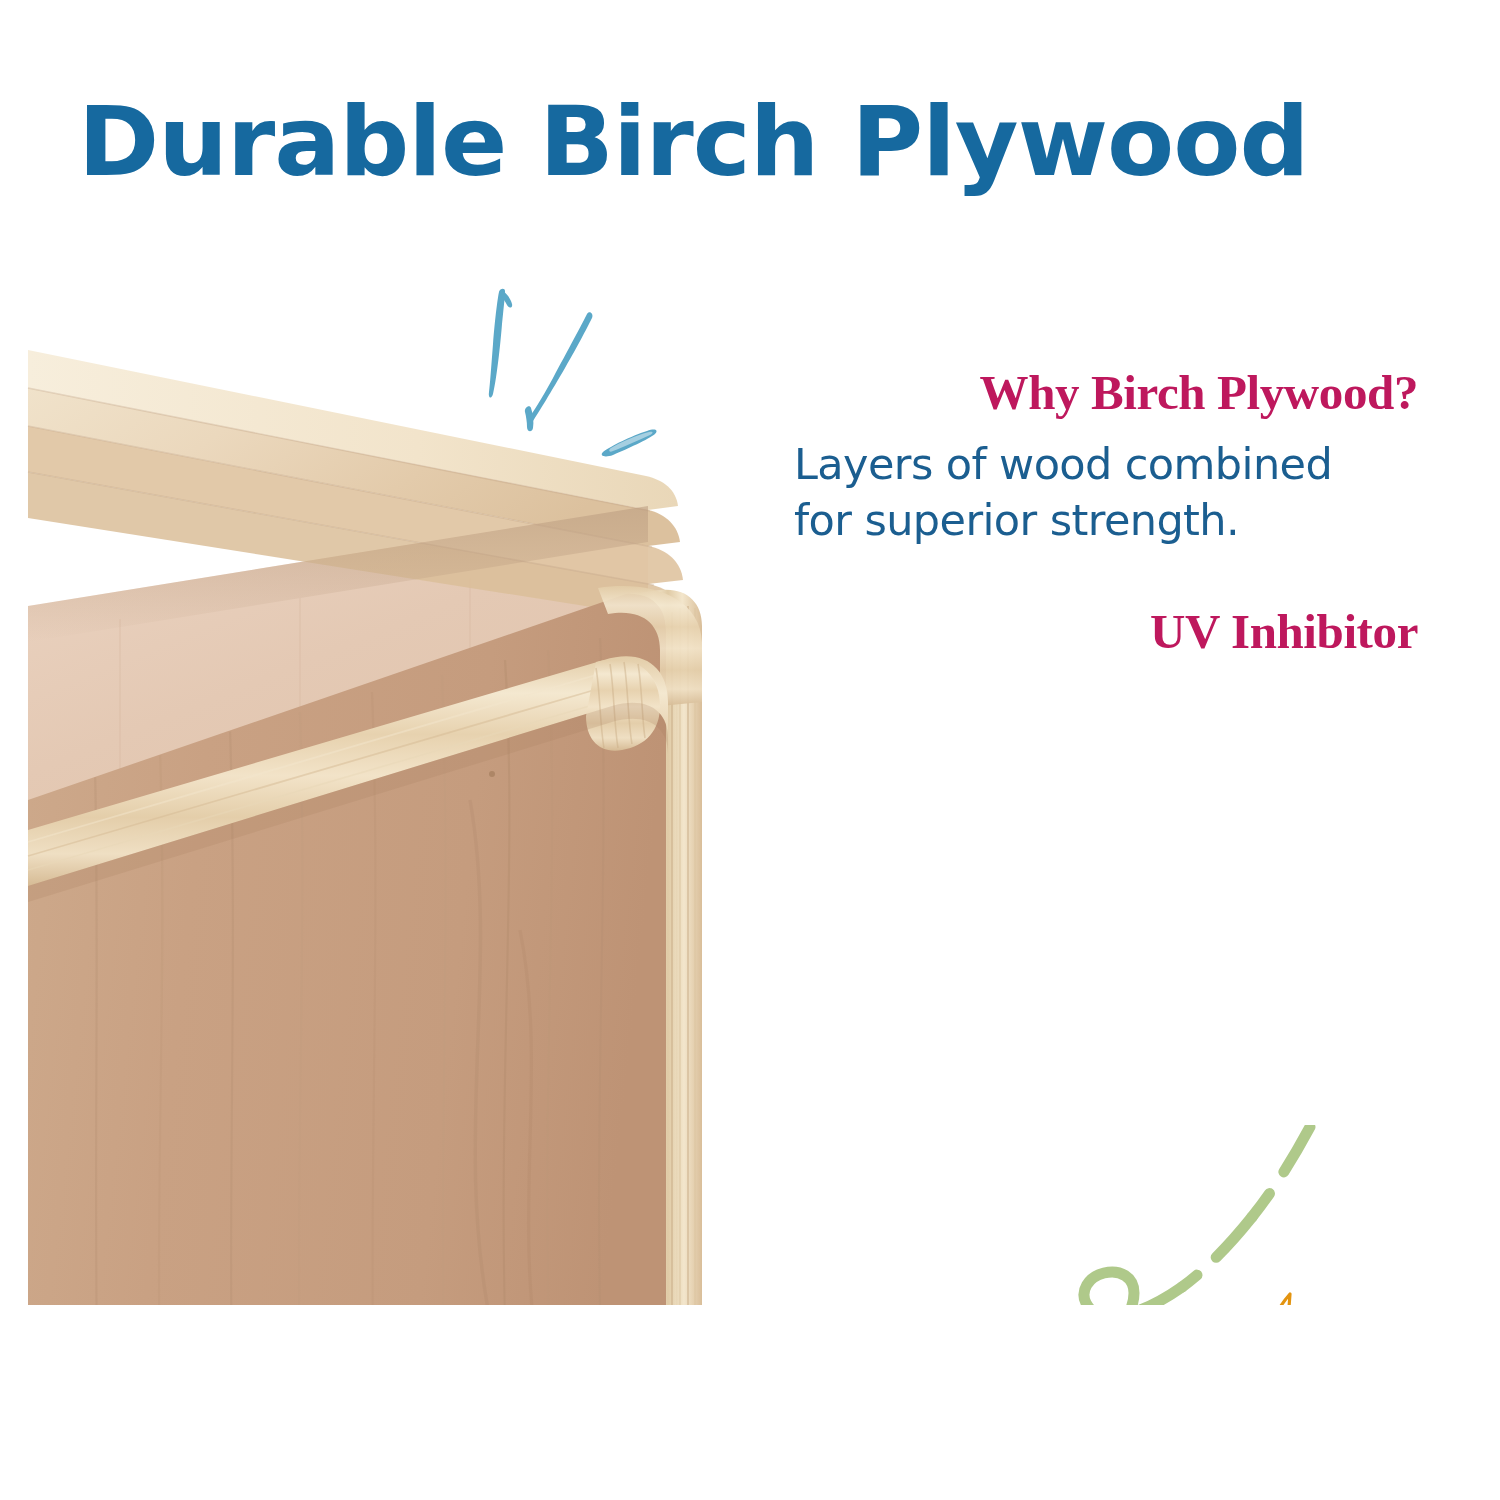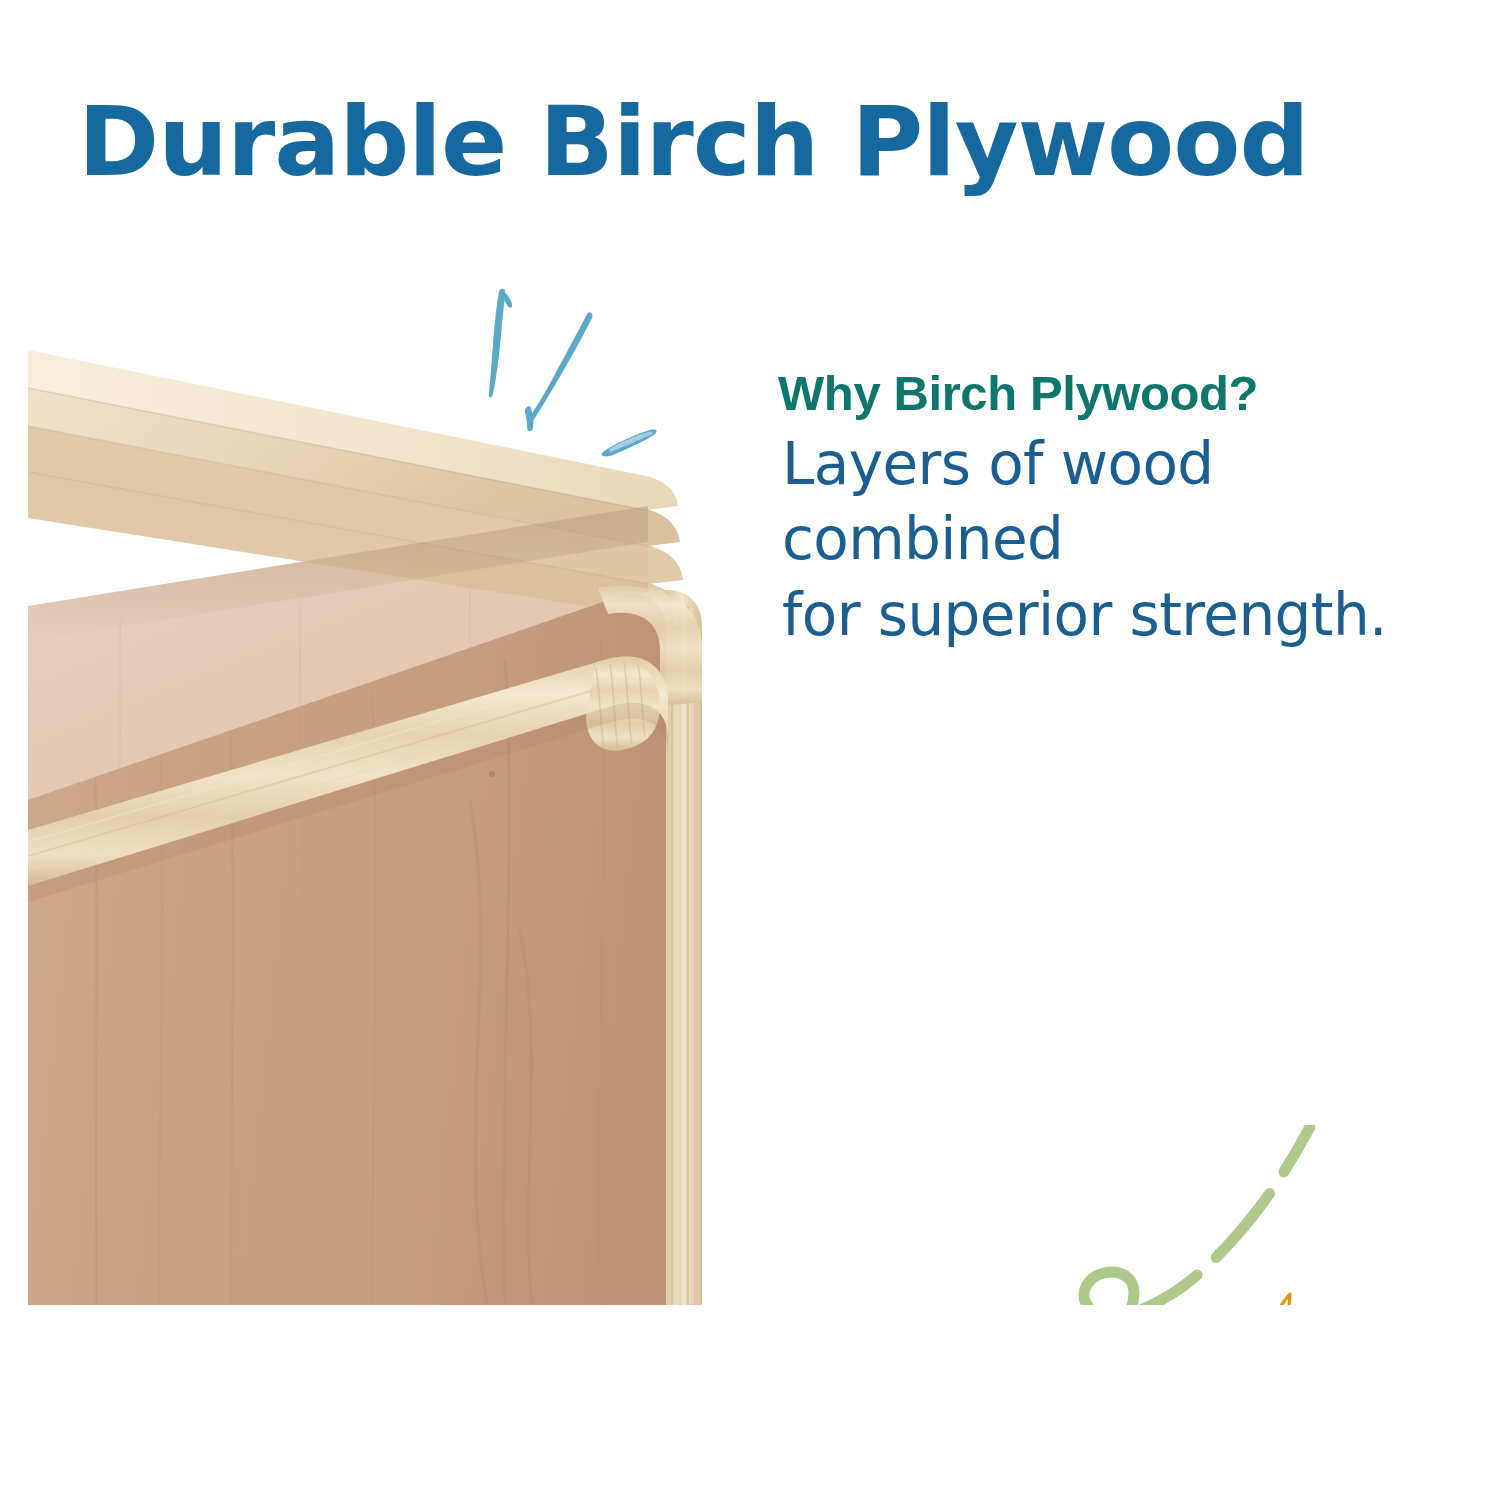--- a/index.html
+++ b/index.html
@@ -49,37 +49,38 @@
   #features {
     position: absolute;
     left: 778px;
     top: 366px;
     width: 640px;
   }
   .feature { margin-bottom: 56px; }
   .feature:last-child { margin-bottom: 0; }
 
   .f-head {
-    font-family: Liberation Sans, sans-serif;
+    font-family: Liberation Serif, serif;
     font-weight: 700;
     font-size: 49px;
     line-height: 1.12;
-    color: #0f766e;
+    color: #be185d;
     letter-spacing: -0.4px;
     margin: 0 0 6px 0;
     white-space: nowrap;
+    text-align: right;
   }
   .f-body {
     font-family: "DejaVu Sans", sans-serif;
     font-weight: 400;
-    font-size: 58px;
+    font-size: 43px;
     line-height: 1.30;
     color: #1B5E90;
     letter-spacing: -0.6px;
-    margin: 4px;
+    margin: 16px;
     white-space: pre-line;
   }
 
   
   #sparkles {
     position: absolute;
     left: 455px;
     top: 288px;
     width: 250px;
     height: 190px;
@@ -274,20 +275,21 @@
     <div class="feature">
       <div class="f-head">Why Birch Plywood?</div>
       <div class="f-body">Layers of wood combined
 for superior strength.</div>
     </div>
 
     <div class="feature">
     </div>
 
     <div class="feature">
+      <div class="f-head">UV Inhibitor</div>
     </div>
 
   </div>
 
   <div id="sparkles">
     <svg width="250" height="190" viewBox="0 0 250 190" xmlns="http://www.w3.org/2000/svg">
       <g fill="#5BA8C8">
 
         <path d="M44,4 C43,8 40,30 38,56 C36,82 35,96 34,104
                  C33,110 36,112 38,106 C41,94 45,62 47,36

